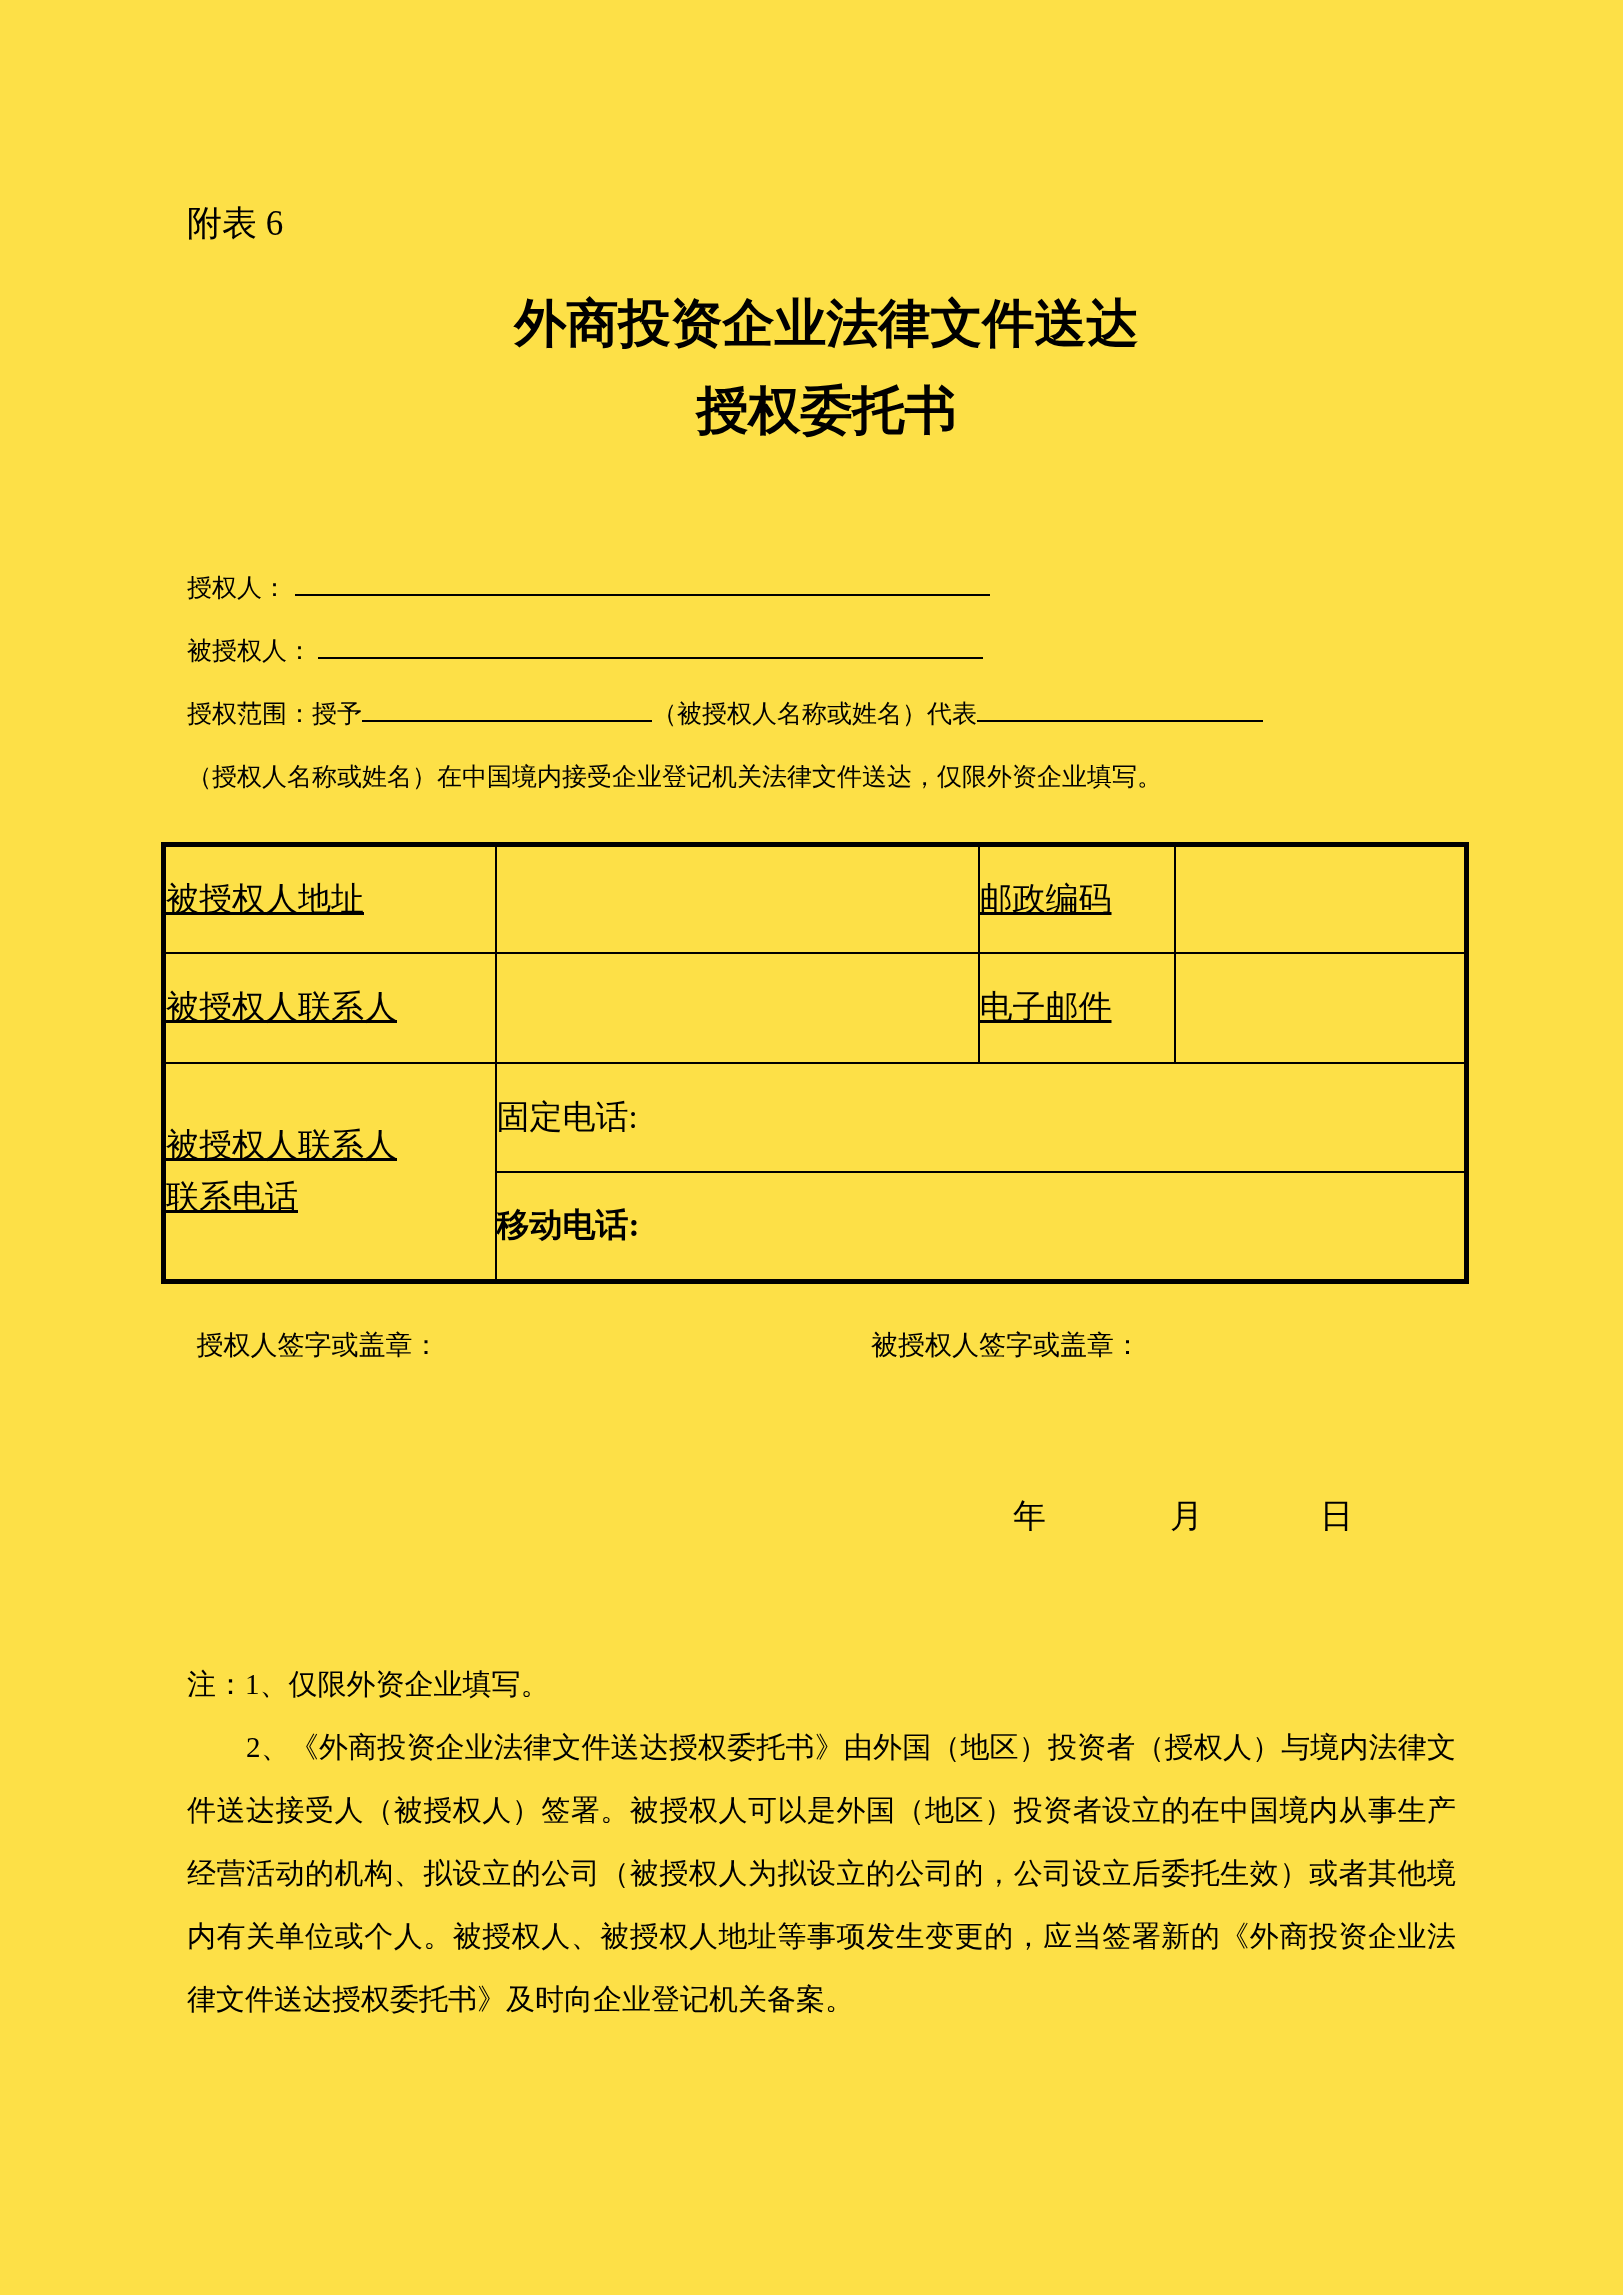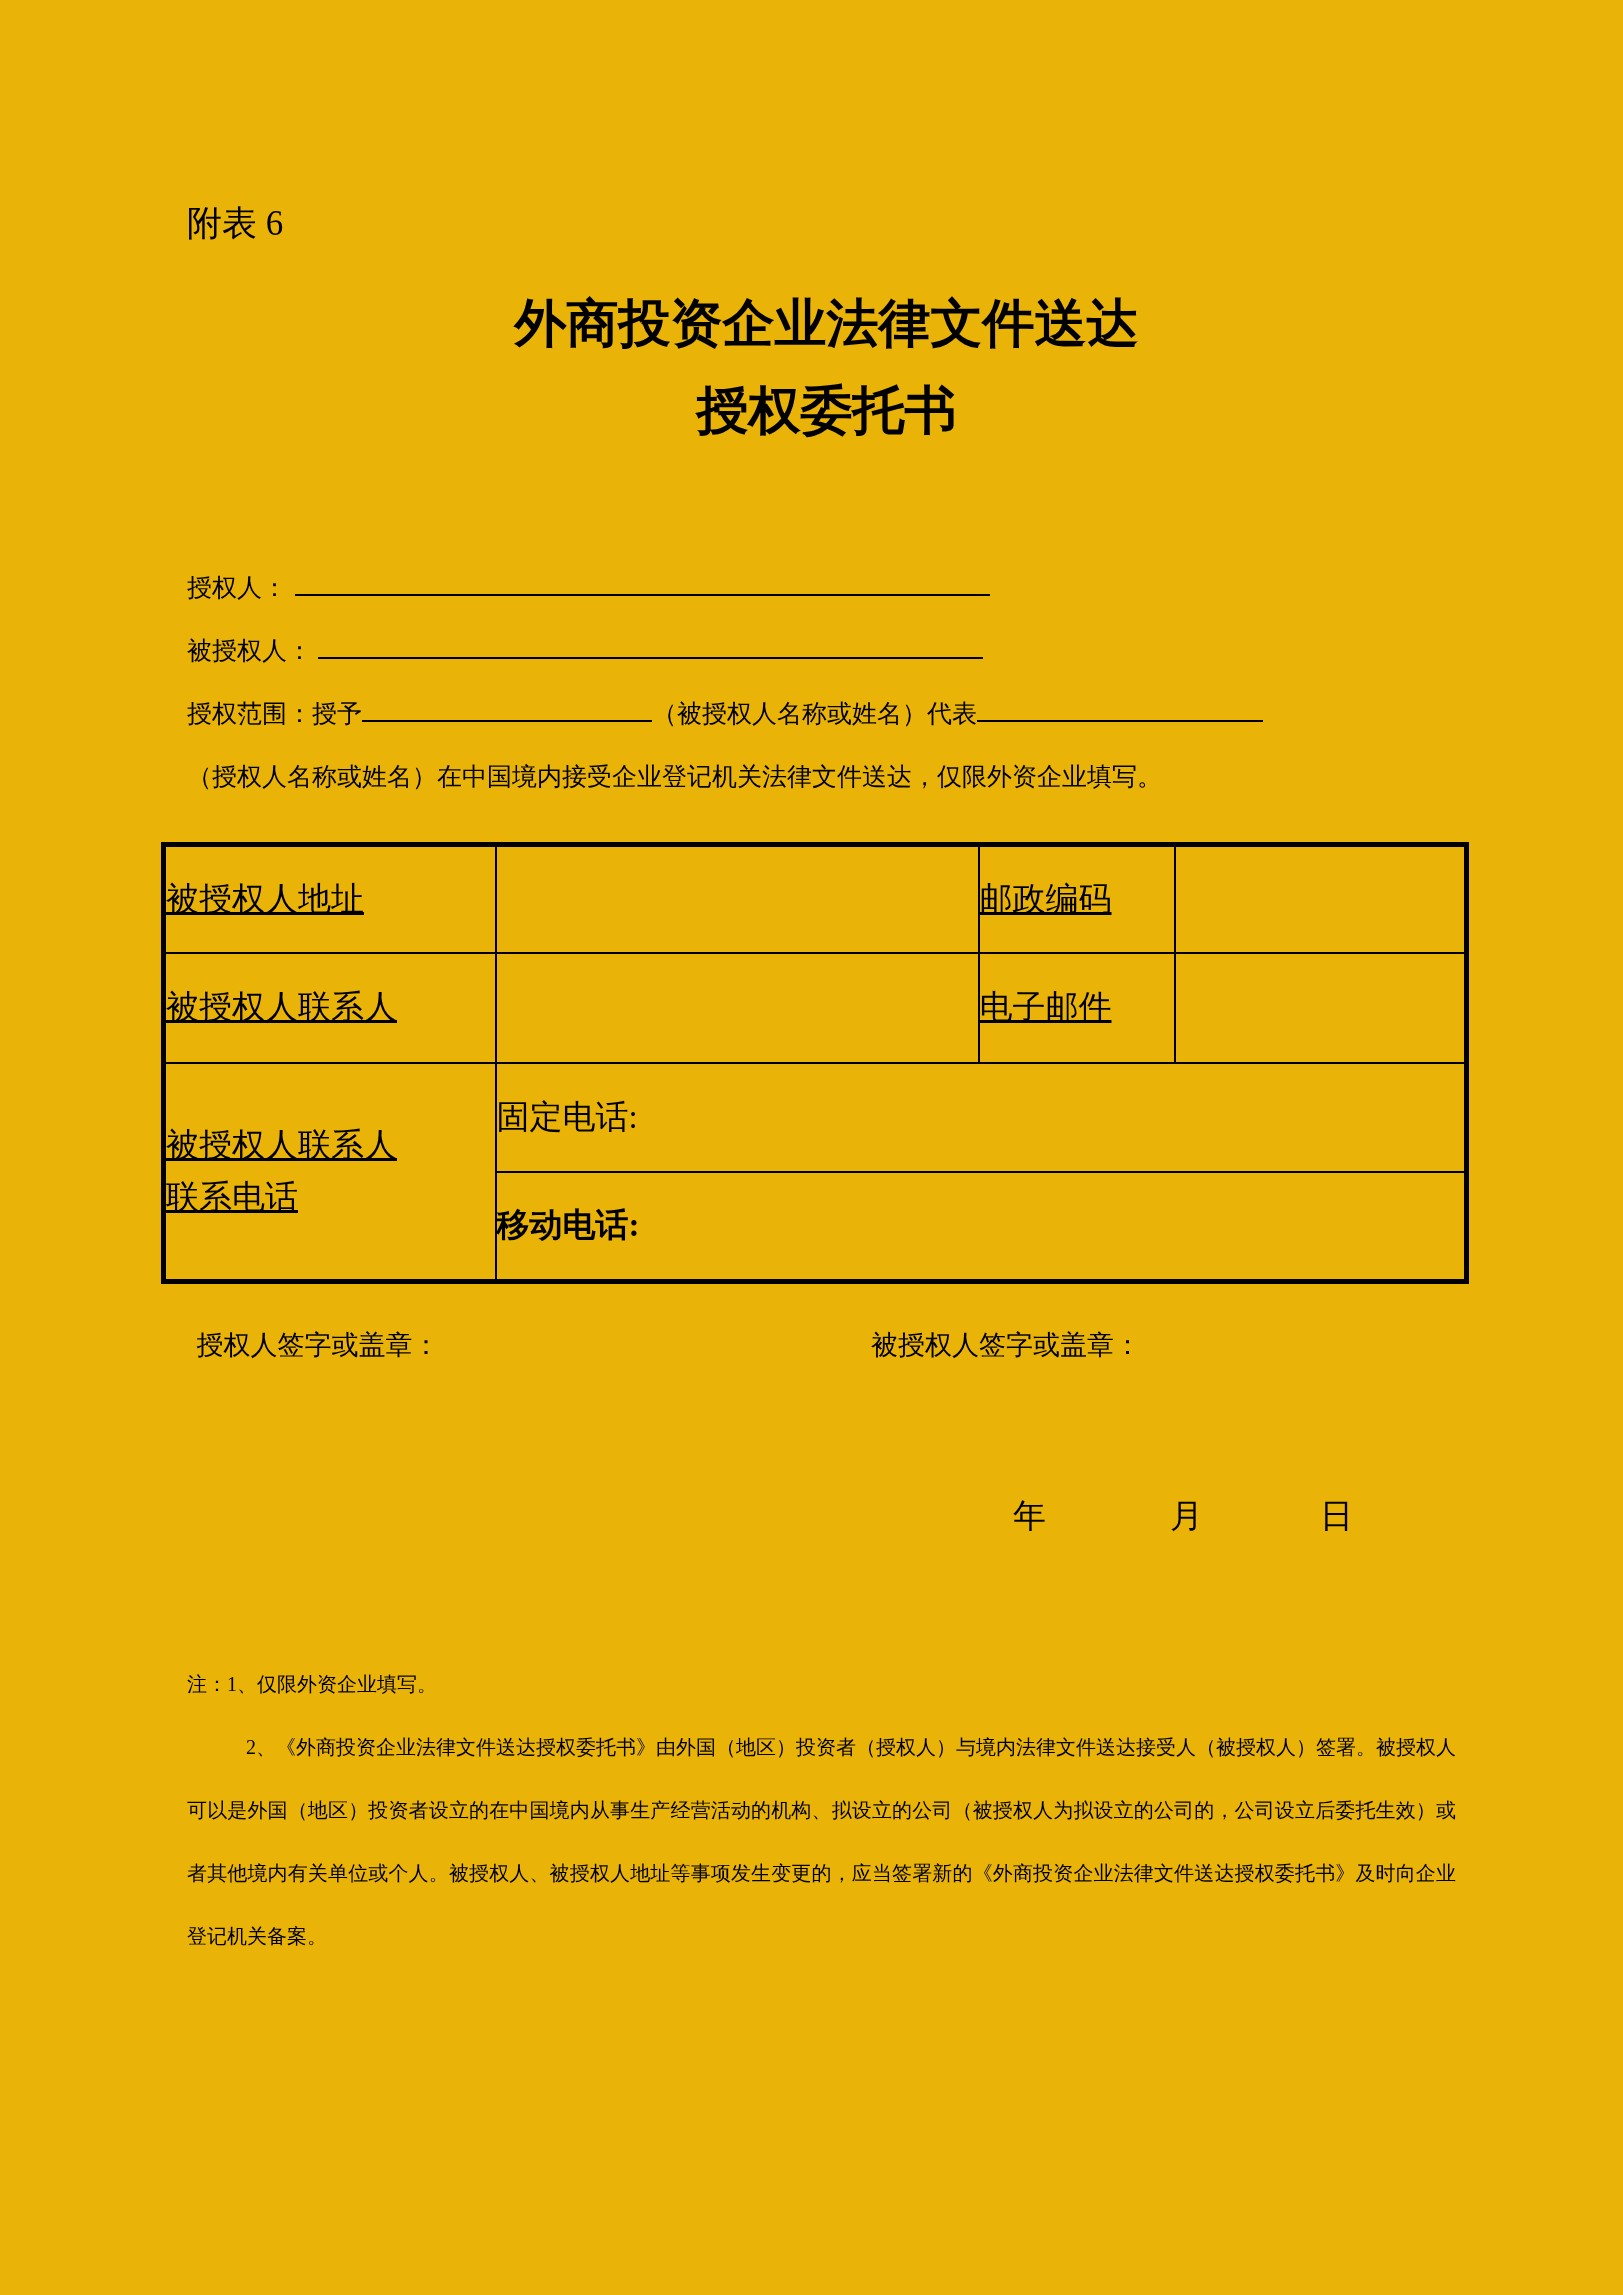--- a/index.html
+++ b/index.html
@@ -5,21 +5,21 @@
   html, body {
     margin: 0;
     padding: 0;
     background: #888;
   }
   .page {
     position: relative;
     width: 1623px;
     height: 2295px;
     margin: 0 auto;
-    background: #eab308;
+    background: #fde047;
     color: #000000;
     font-family: "Liberation Serif", "DejaVu Serif", serif;
     overflow: hidden;
   }
   .content {
     padding: 202px 157px 0 187px;
   }
 
   
   .attach {
@@ -103,21 +103,21 @@
     font-size: 33px;
     line-height: 41px;
   }
   .date-row .y { position: absolute; left: 826px; }
   .date-row .m { position: absolute; left: 983px; }
   .date-row .d { position: absolute; left: 1133px; }
 
   
   .notes {
     margin-top: 116px;
-    font-size: 20px;
+    font-size: 29px;
     width: 1269px;
   }
   .note1 {
     line-height: 63px;
   }
   .note2 {
     margin: 0;
     line-height: 63px;
     text-indent: 59px;
     text-align: justify;

